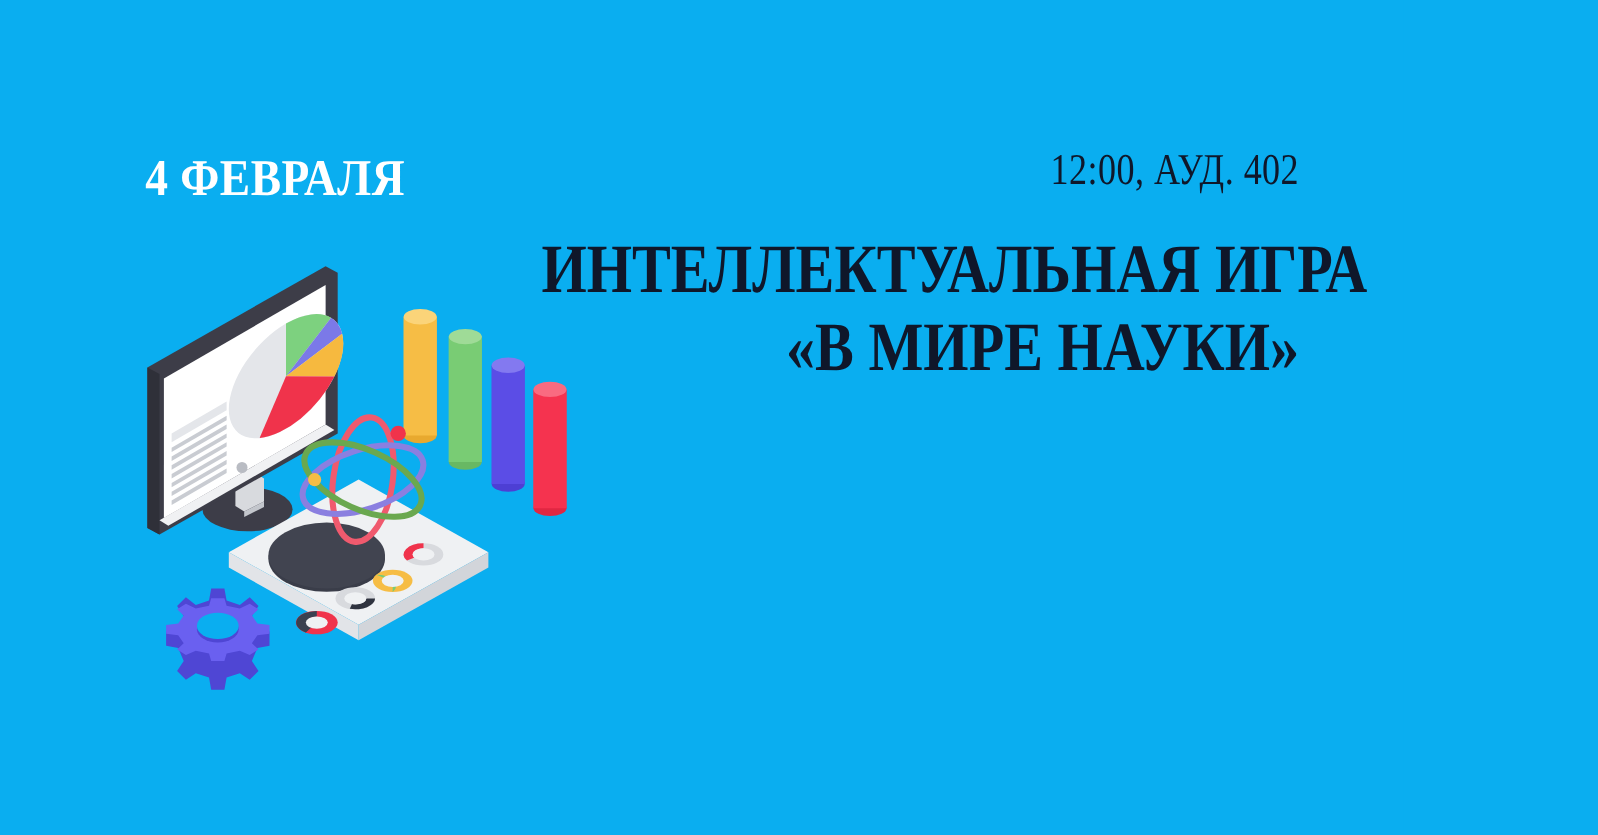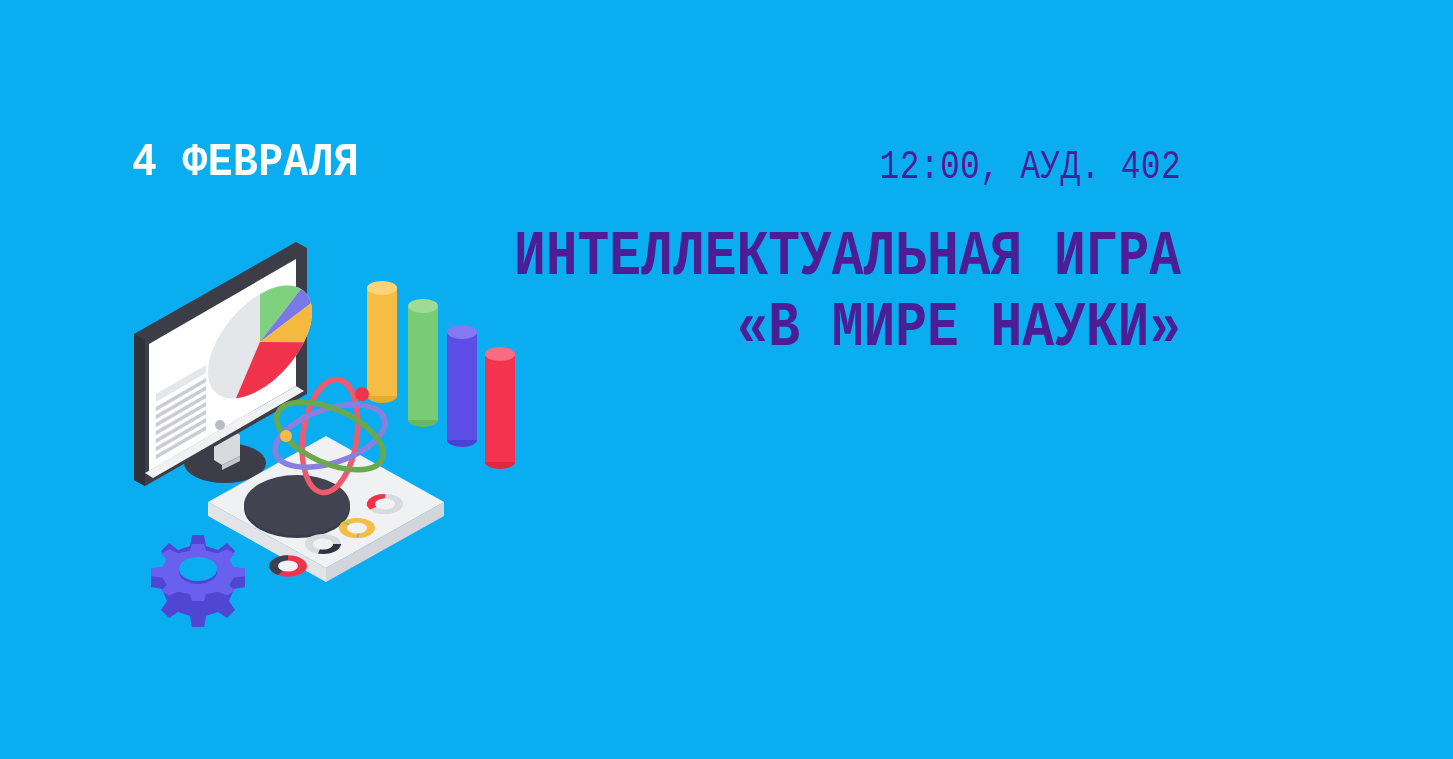--- a/index.html
+++ b/index.html
@@ -7,21 +7,21 @@
     margin: 0;
     padding: 0;
     background: #0aaef0;
   }
   #poster {
     position: relative;
     width: 1276px;
     height: 759px;
     background: #0aaef0;
     overflow: hidden;
-    font-family: Liberation Mono, monospace;
+    font-family: Liberation Serif, serif;
     -webkit-font-smoothing: antialiased;
   }
 
   
   .date-label {
     position: absolute;
     left: 132px;
     top: 139px;
     color: #ffffff;
     font-size: 47px;
@@ -29,24 +29,24 @@
     letter-spacing: 0.5px;
     line-height: 1;
     transform: scaleX(0.88);
     transform-origin: left center;
     white-space: nowrap;
   }
 
   .text-col {
     position: absolute;
     right: 95px;
-    top: 148px;
+    top: 134px;
     width: 820px;
     text-align: right;
-    color: #4c1d95;
+    color: #0f172a;
   }
 
   .time-room {
     font-size: 40px;
     font-weight: 400;
     line-height: 1;
     letter-spacing: 0.5px;
     transform: scaleX(0.82);
     transform-origin: right center;
     white-space: nowrap;

